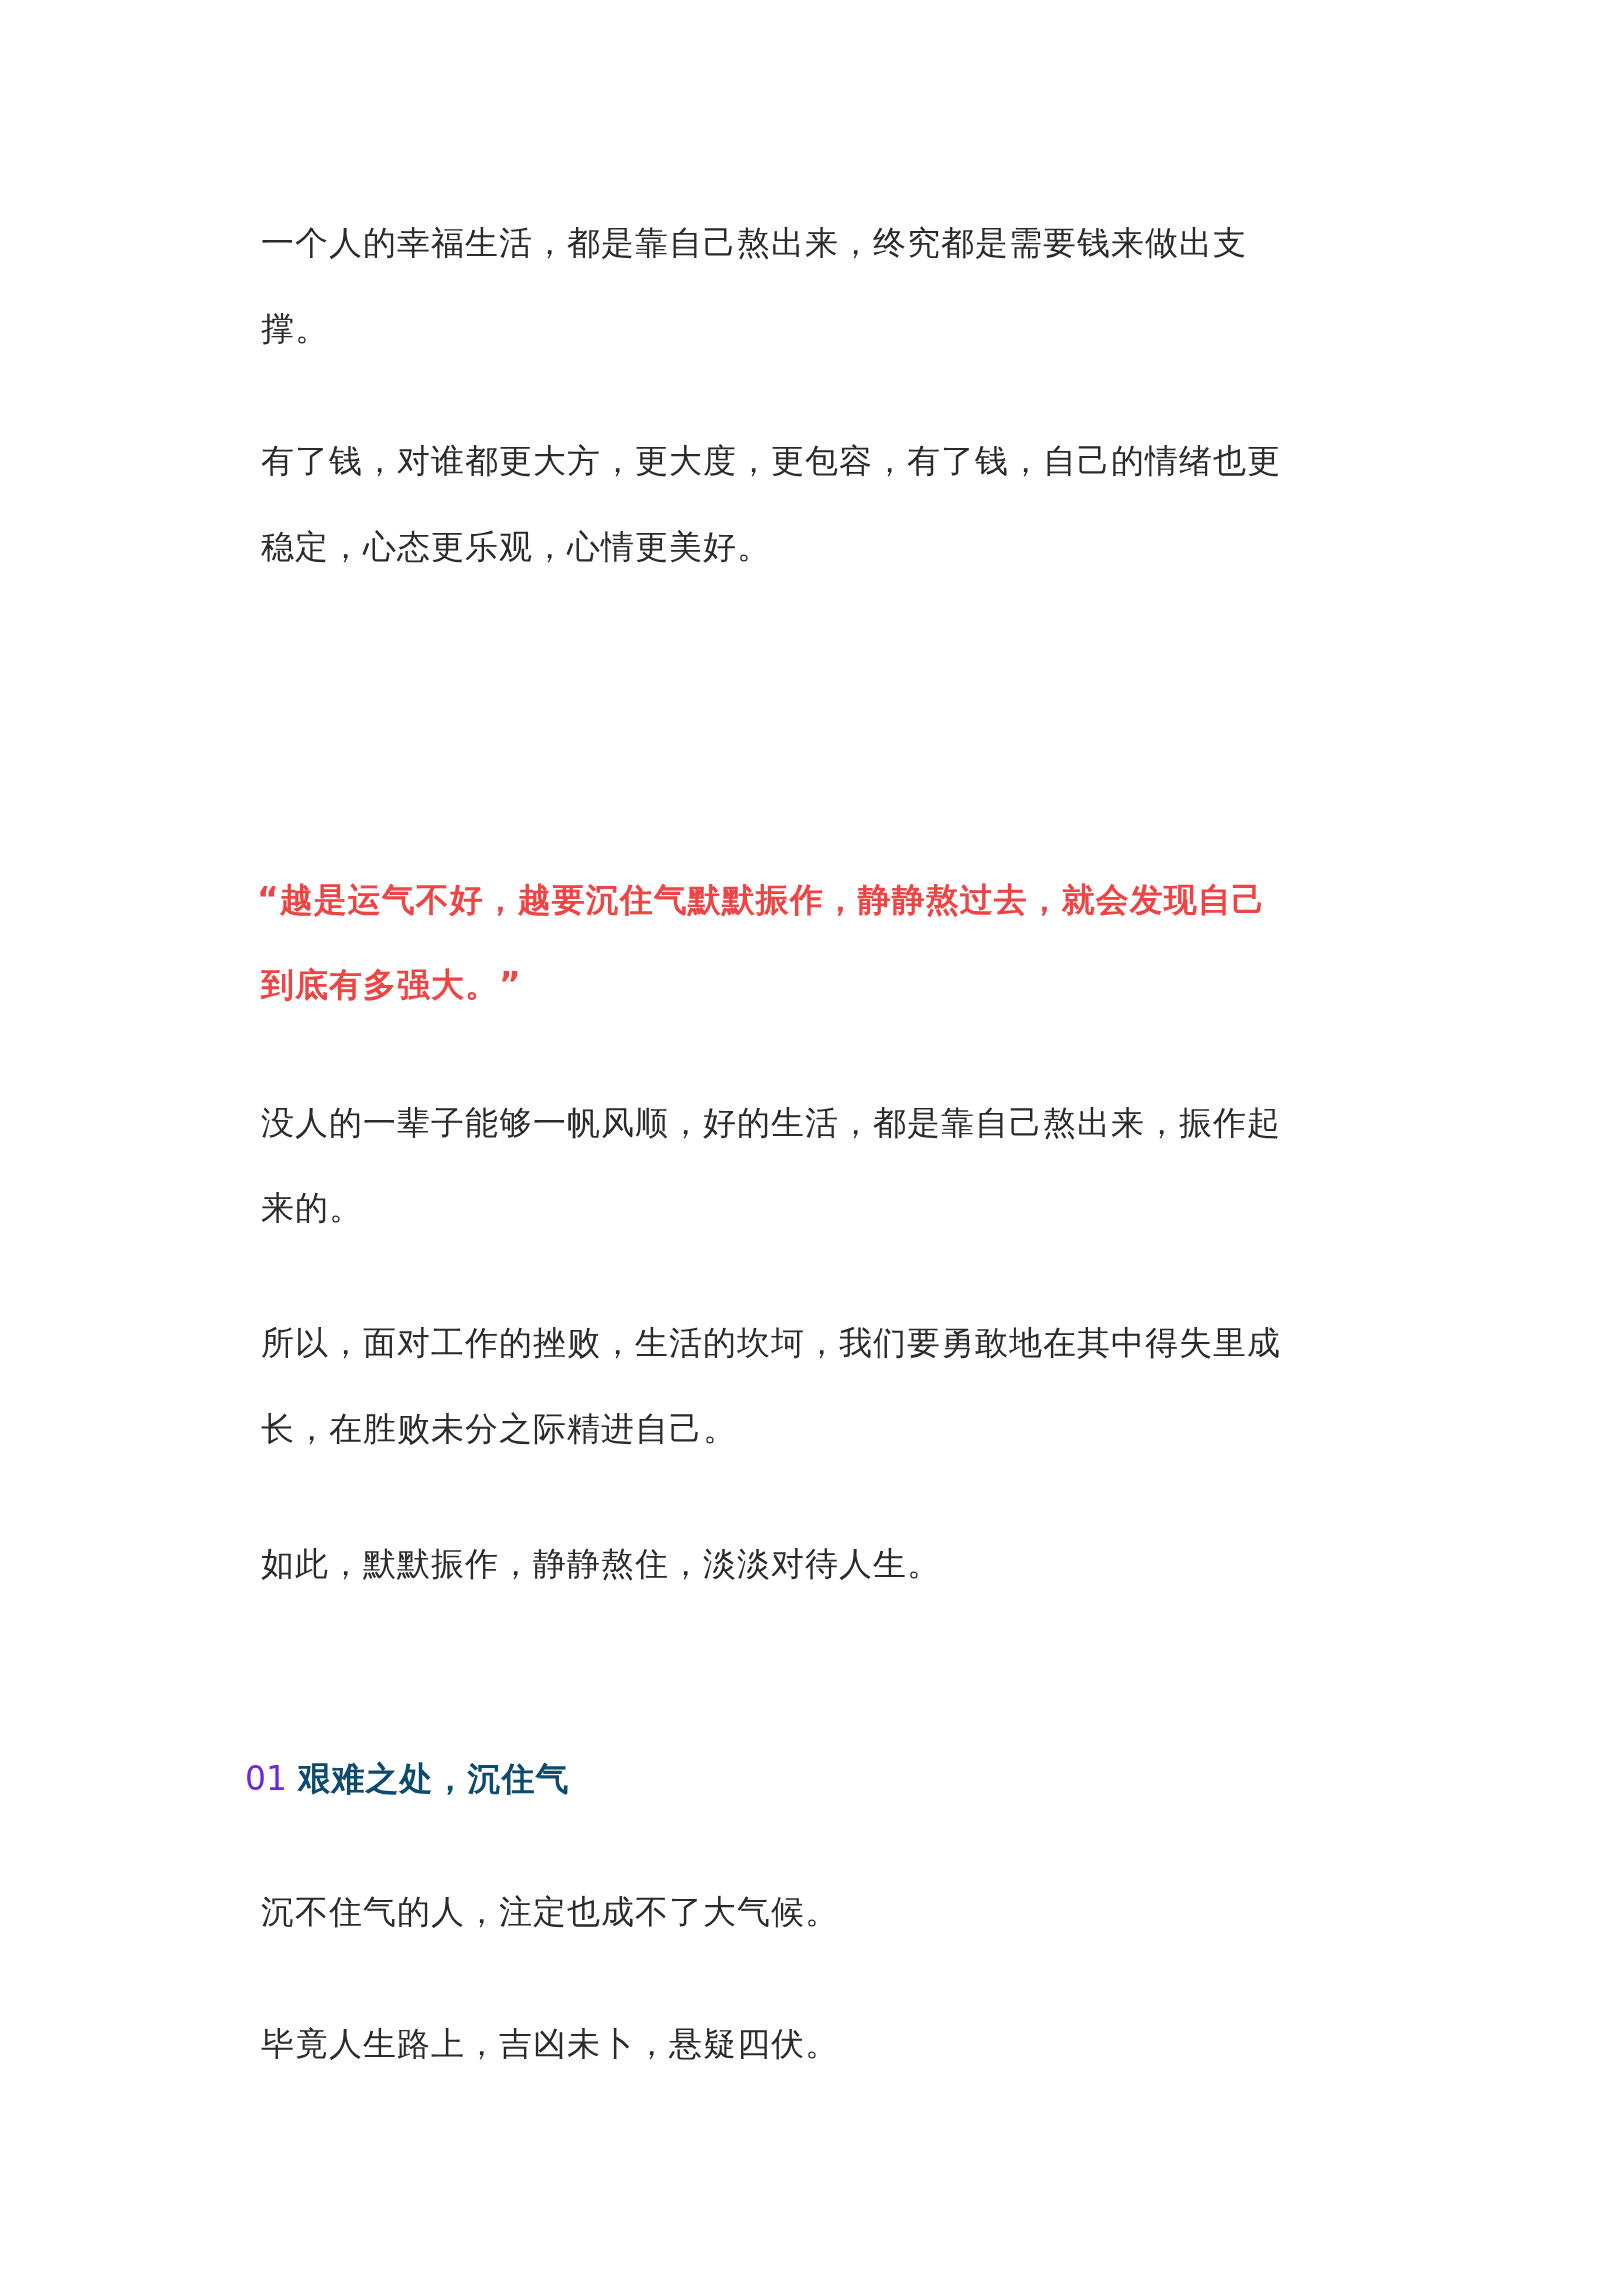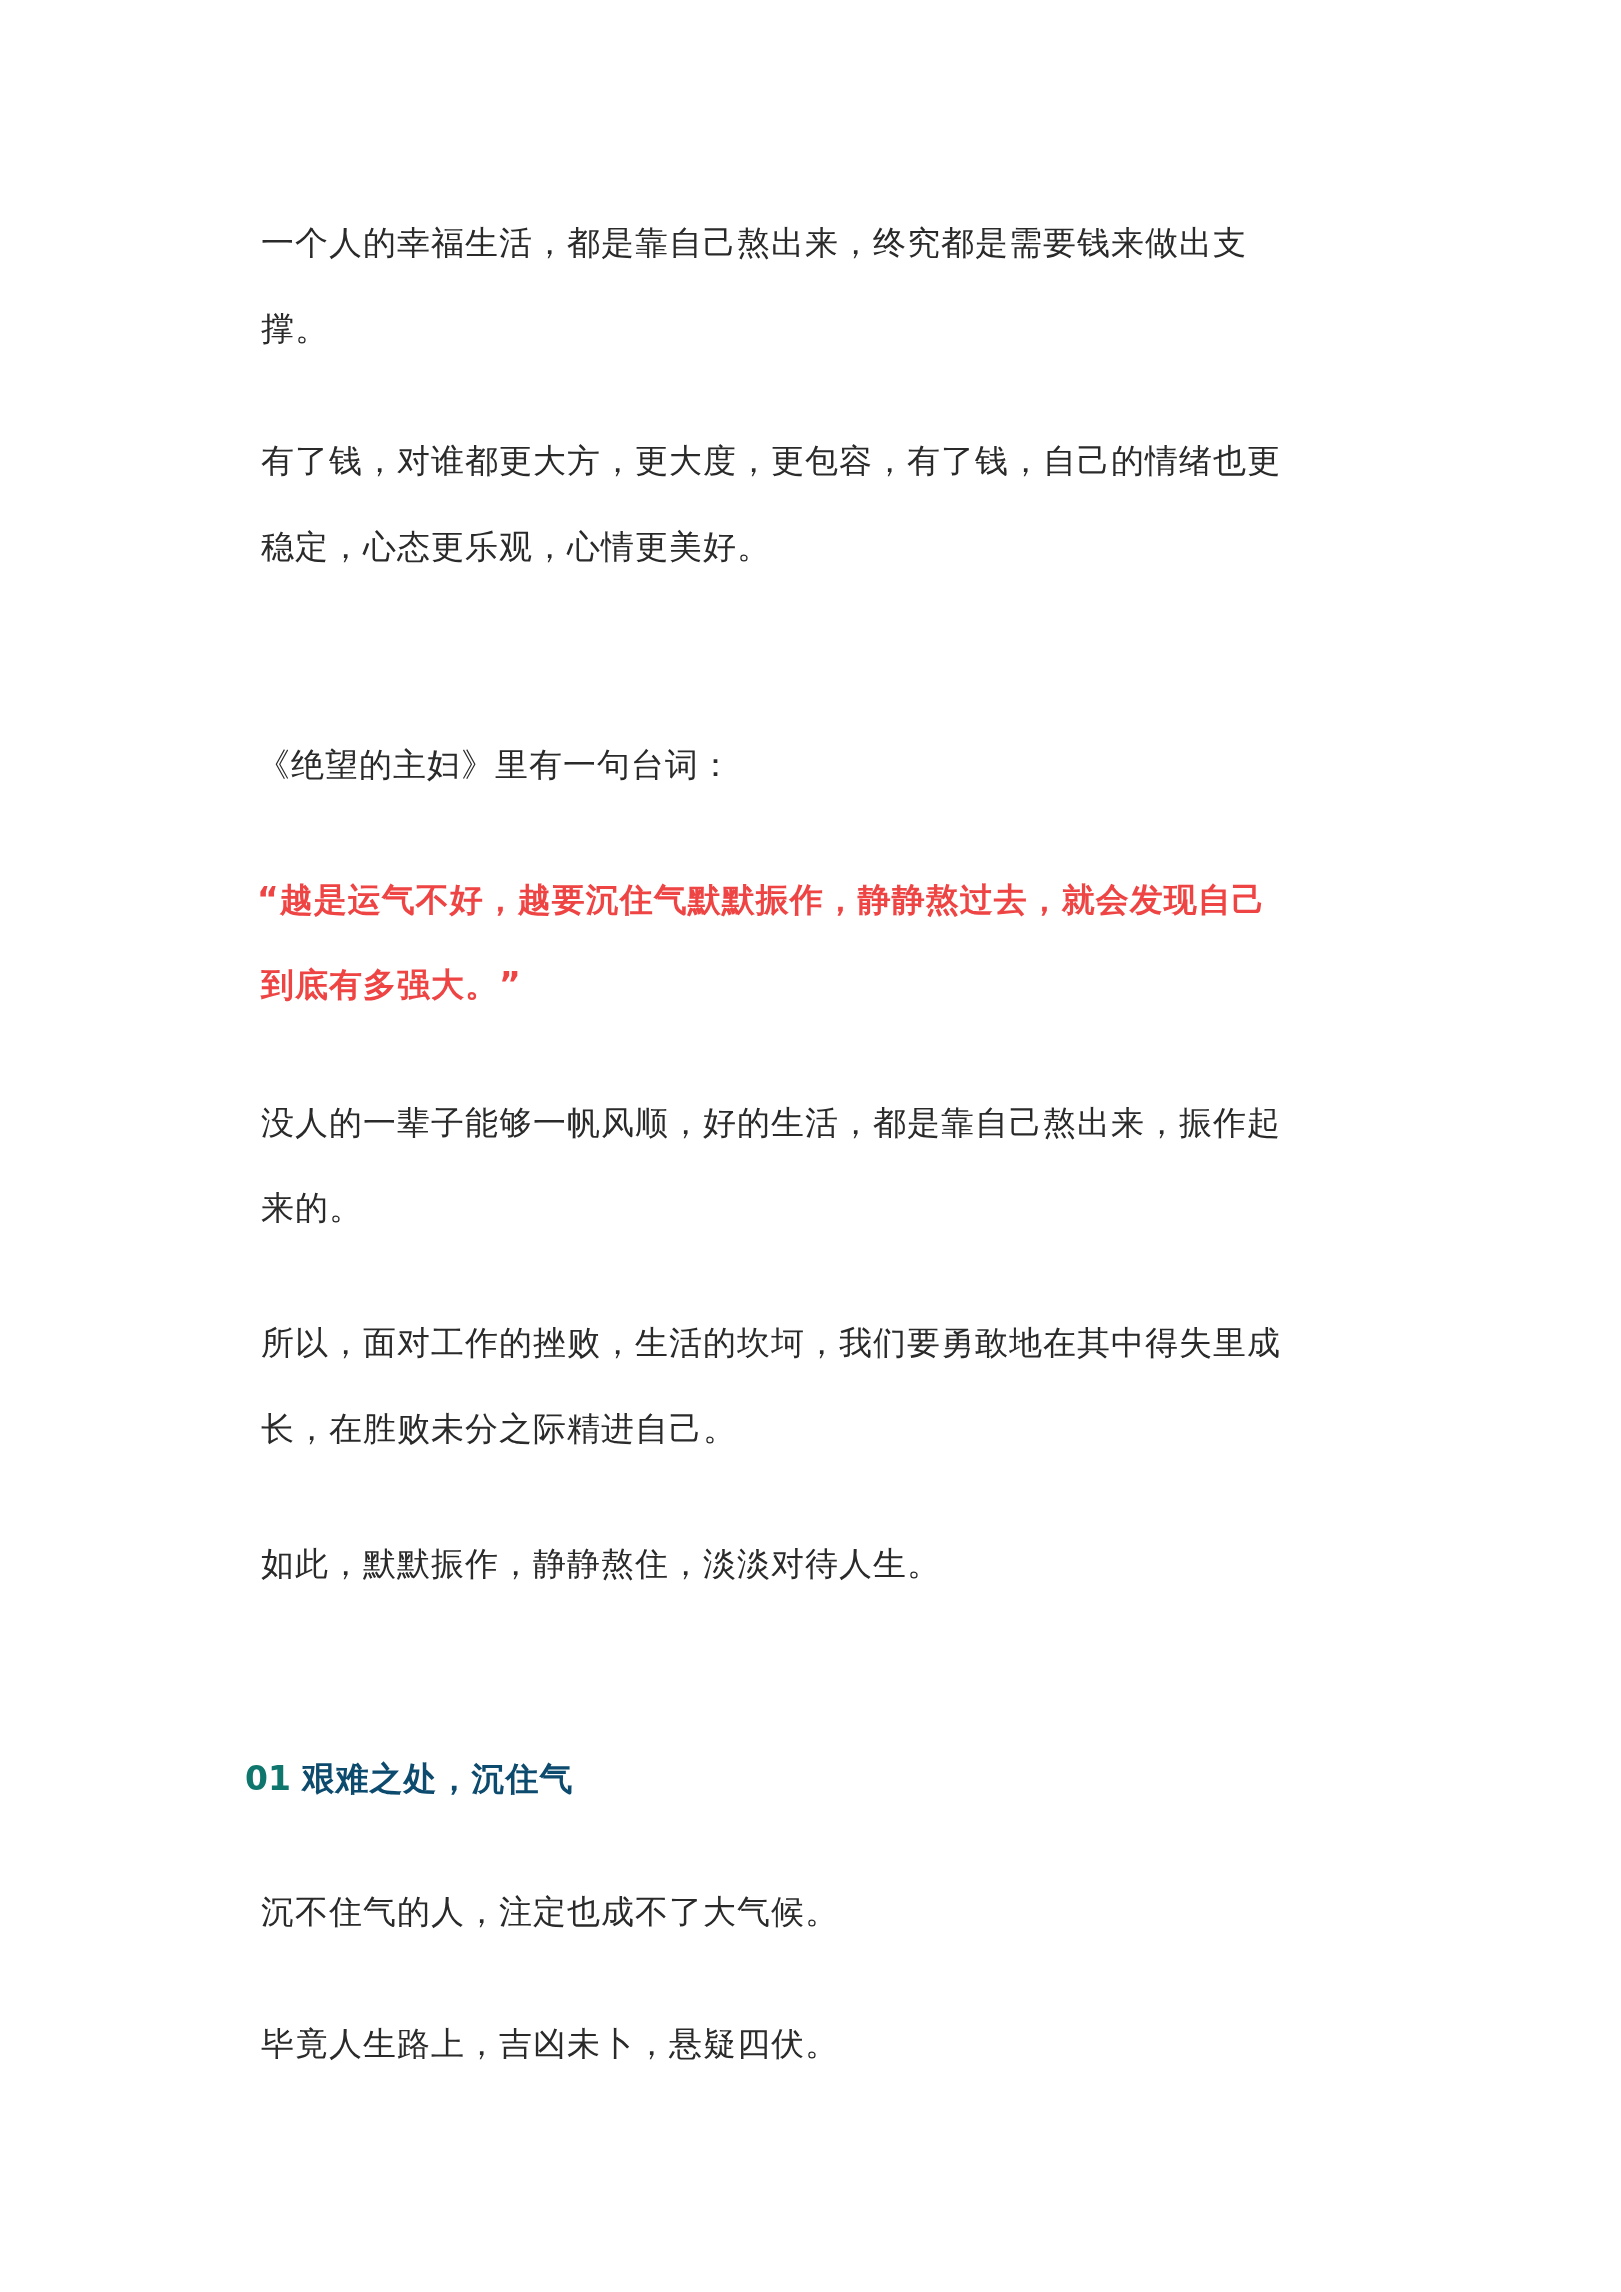--- a/index.html
+++ b/index.html
@@ -45,22 +45,22 @@
     letter-spacing: 1px;
   }
   .subheading {
     position: absolute;
     left: 245px;
     font-size: 33px;
     line-height: 39px;
     white-space: nowrap;
   }
   .subheading .num {
-    color: #0f766e;
-    font-weight: bold;
+    color: #6d28d9;
+    font-weight: normal;
   }
   .subheading .title {
     color: #0c4a6e;
     font-weight: bold;
     letter-spacing: 1px;
   }
 </style>
 </head>
 <body>
 
@@ -70,21 +70,20 @@
     <div class="line" style="top:223px">一个人的幸福生活，都是靠自己熬出来，终究都是需要钱来做出支</div>
     <div class="line" style="top:309px">撑。</div>
   </div>
 
   <div>
     <div class="line" style="top:441px">有了钱，对谁都更大方，更大度，更包容，有了钱，自己的情绪也更</div>
     <div class="line" style="top:527px">稳定，心态更乐观，心情更美好。</div>
   </div>
 
 
-  <div class="line" style="top:745px; left:257px">《绝望的主妇》里有一句台词：</div>
 
   <div>
     <div class="line bold" style="top:880px; left:257px">“越是运气不好，越要沉住气默默振作，静静熬过去，就会发现自己</div>
     <div class="line bold" style="top:965px">到底有多强大。”</div>
   </div>
 
   <div>
     <div class="line" style="top:1103px">没人的一辈子能够一帆风顺，好的生活，都是靠自己熬出来，振作起</div>
     <div class="line" style="top:1188px">来的。</div>
   </div>

